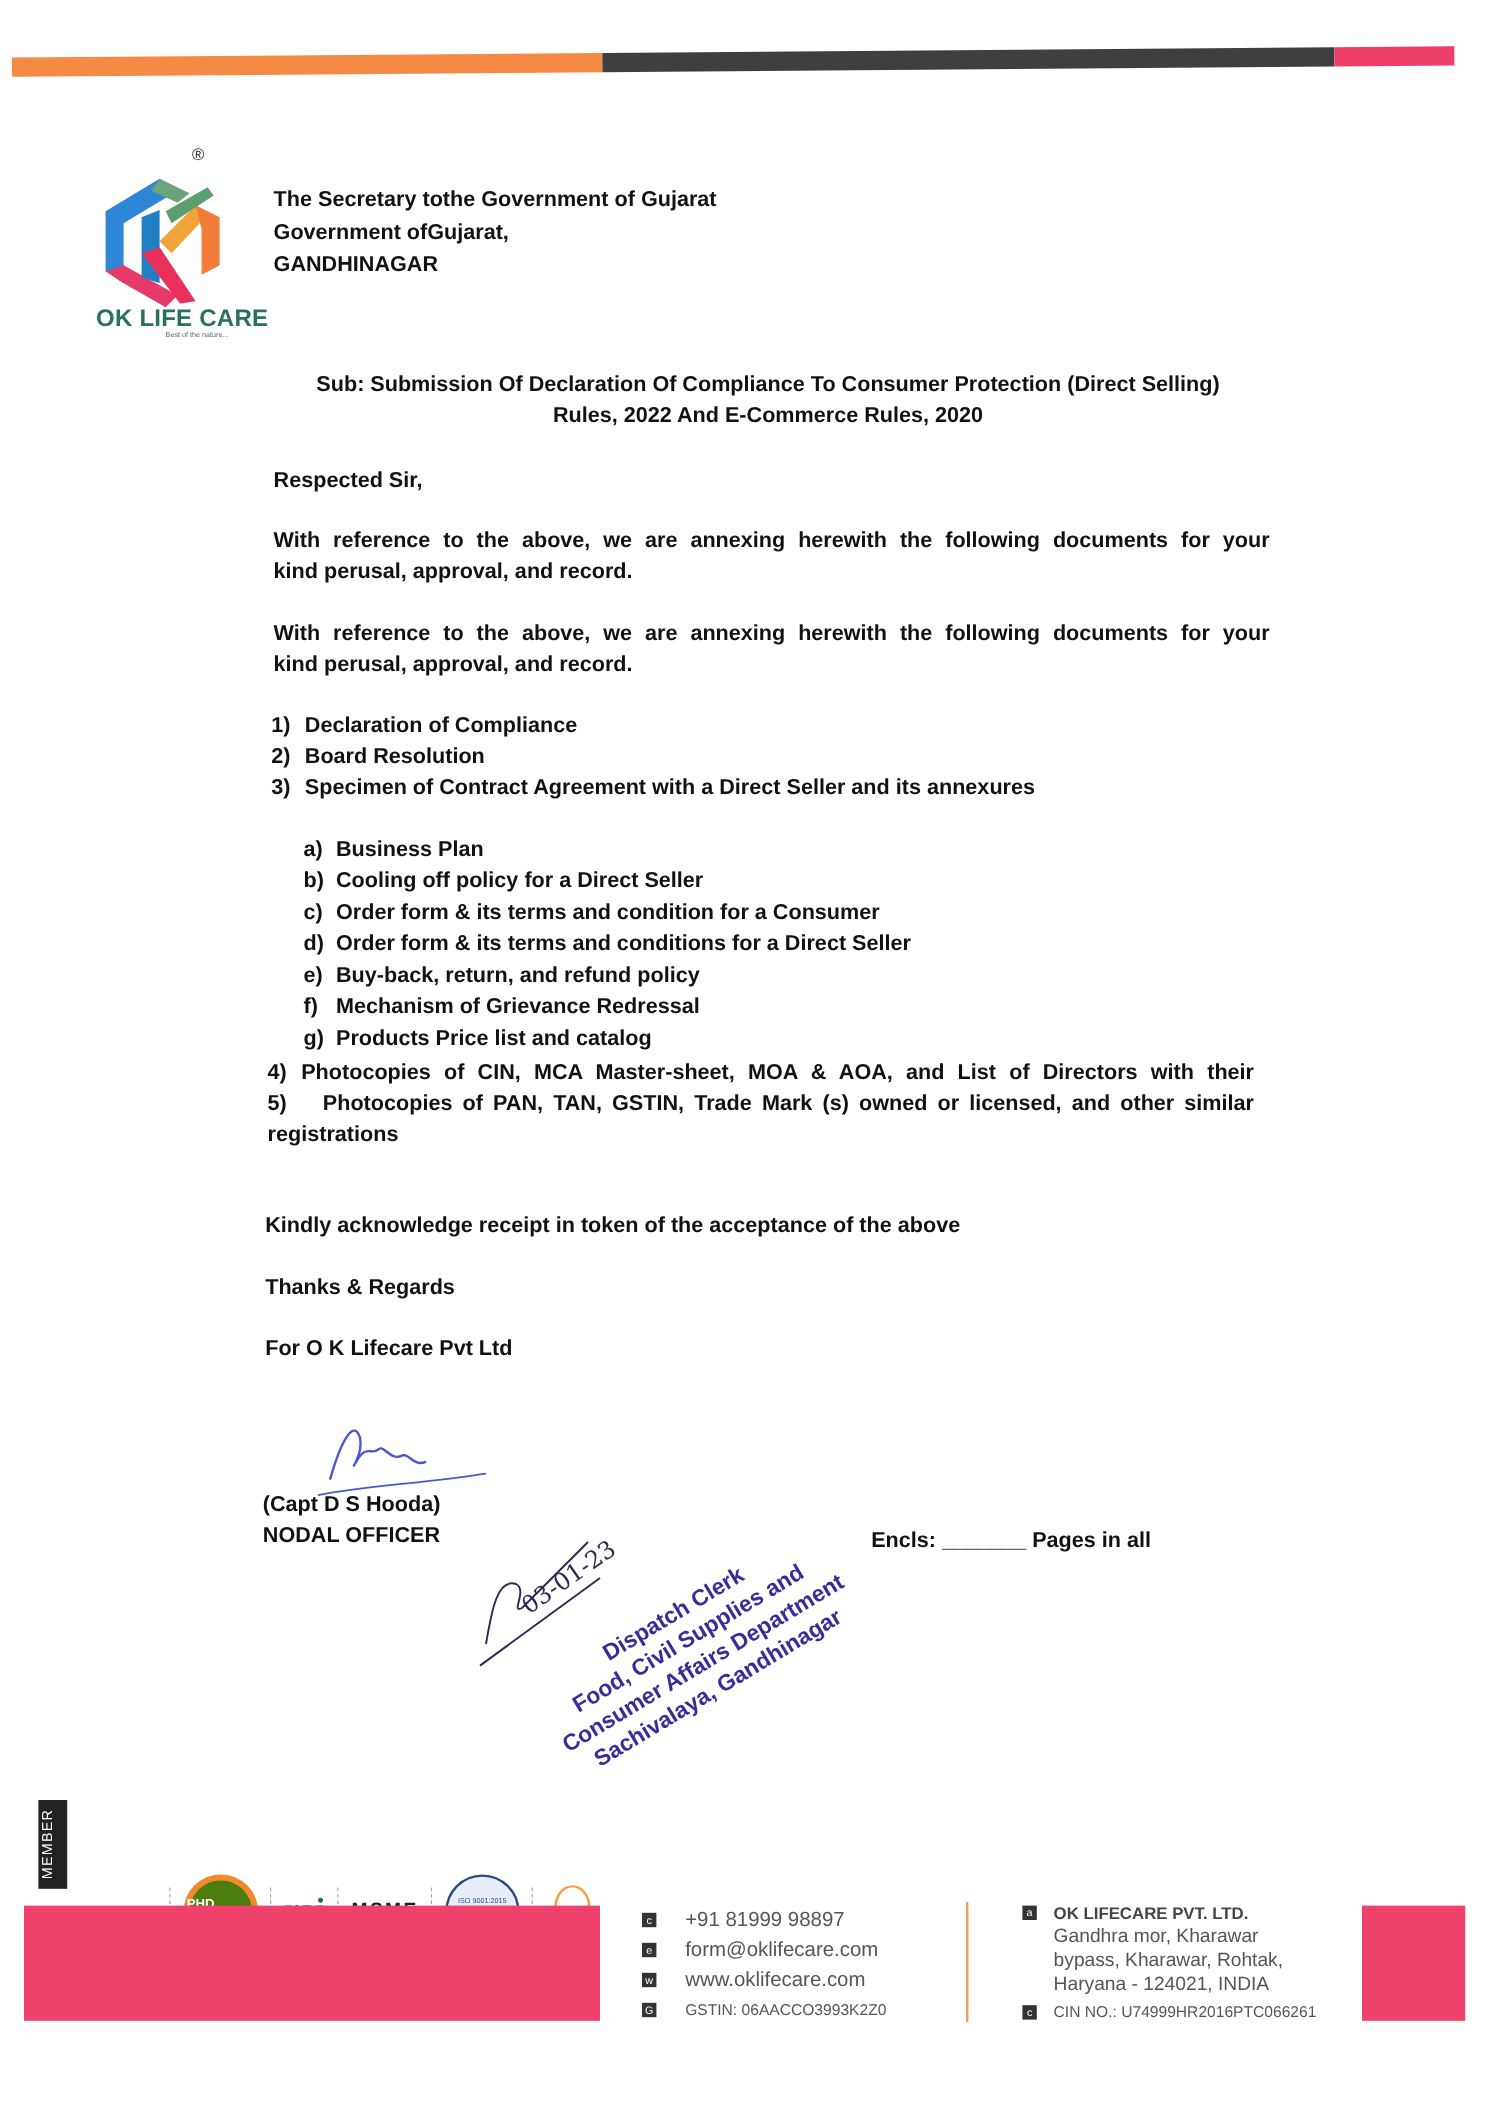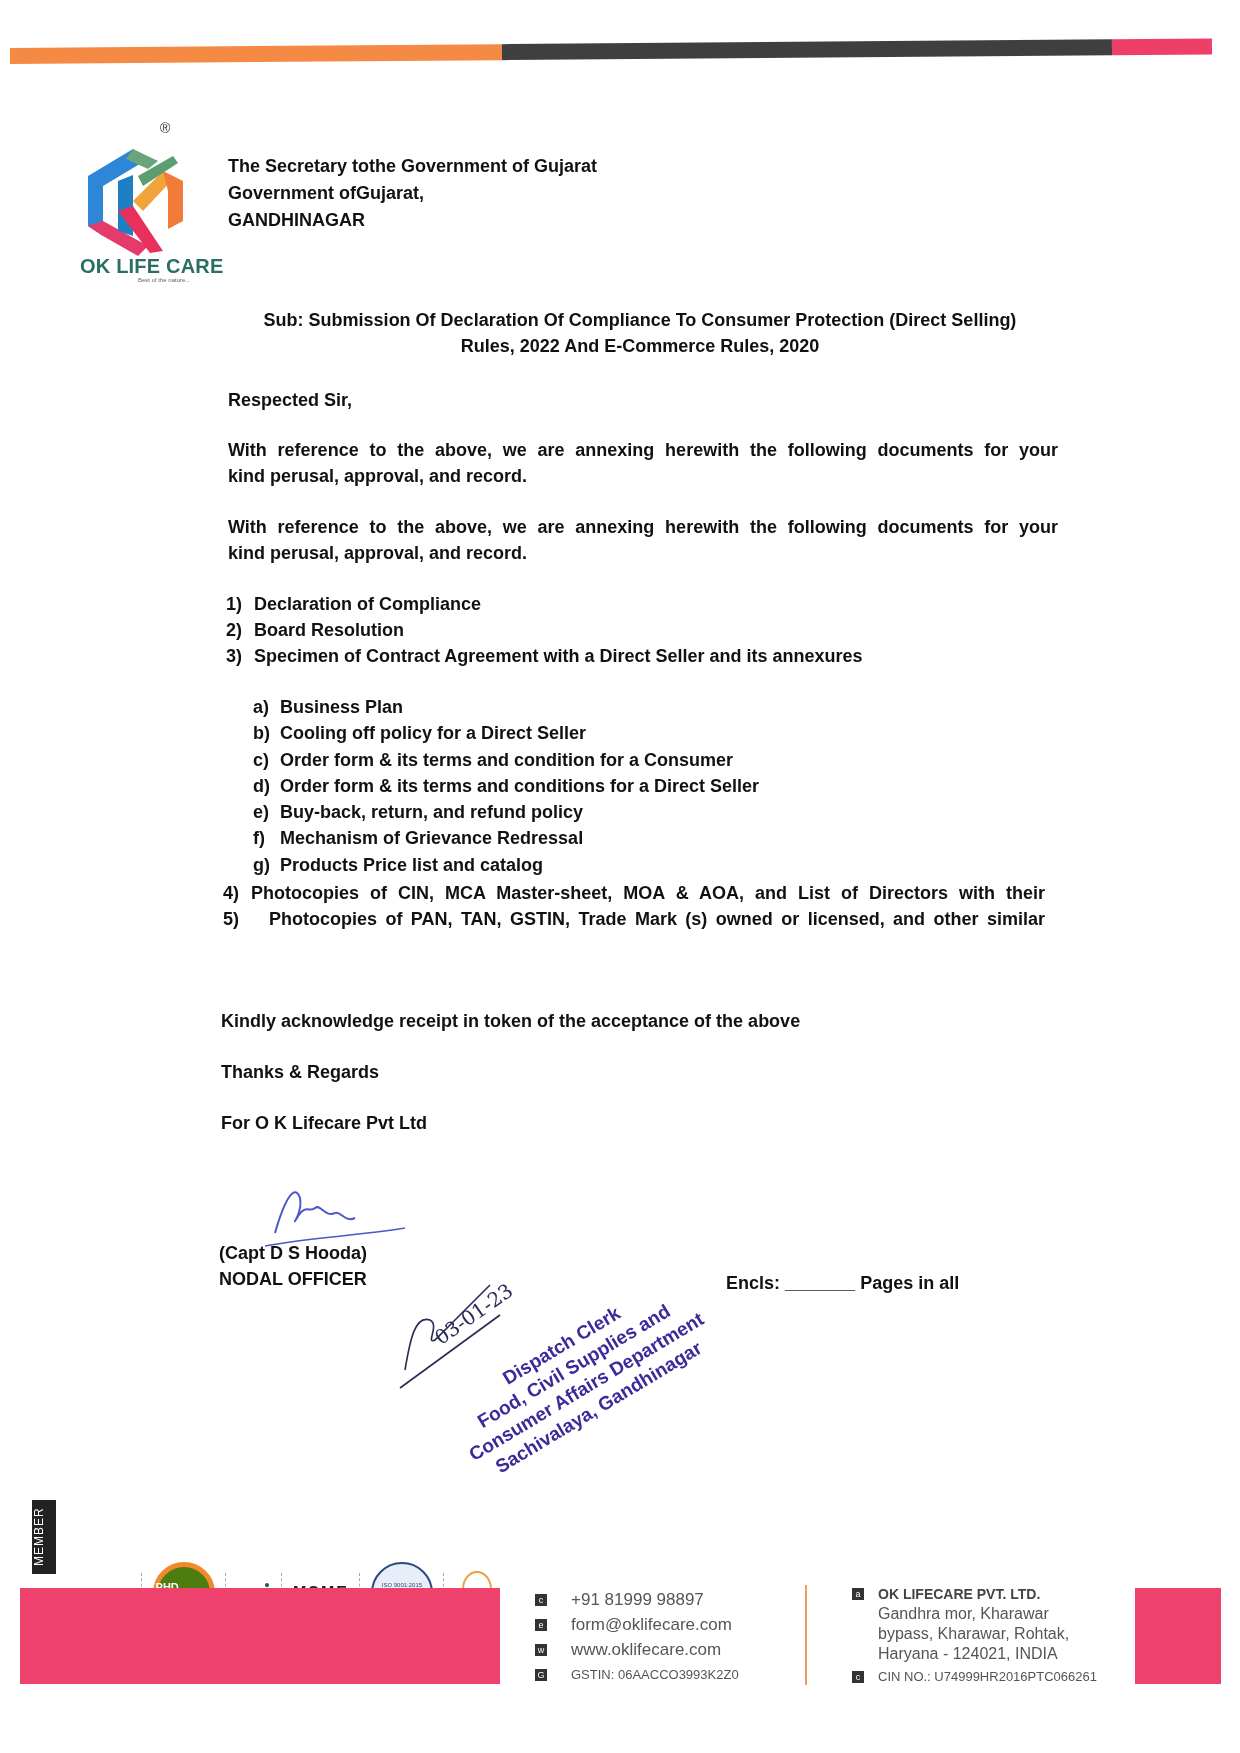--- a/index.html
+++ b/index.html
@@ -144,20 +144,21 @@
 
 <div class="abs list" style="top:880px; left:223px; width:822px;">
   <div class="row">
     <span class="num">4)</span>
     <span class="just" style="flex:1;">Photocopies of CIN, MCA Master-sheet, MOA &amp; AOA, and List of Directors with their</span>
   </div>
   <div class="row" style="margin-top:0;">
     <span class="num">5)</span>
     <span class="just" style="flex:1;margin-left:18px;">Photocopies of PAN, TAN, GSTIN, Trade Mark (s) owned or licensed, and other similar</span>
   </div>
+  <div>registrations</div>
 </div>
 
 <div class="abs para" style="top:1008px; left:221px;">Kindly acknowledge receipt in token of the acceptance of the above</div>
 <div class="abs para" style="top:1059px; left:221px;">Thanks &amp; Regards</div>
 <div class="abs para" style="top:1110px; left:221px;">For  O K Lifecare Pvt Ltd</div>
 
 <svg class="abs sig" viewBox="0 0 160 70">
   <path d="M20,55 C30,20 40,5 45,20 C48,35 35,50 42,40 C50,25 55,35 60,30 C65,25 70,40 80,35 C85,32 90,45 100,40" stroke="#4a58c9" stroke-width="2" fill="none"></path>
   <path d="M10,68 C50,60 100,58 150,50" stroke="#4a58c9" stroke-width="1.5" fill="none"></path>
 </svg>

